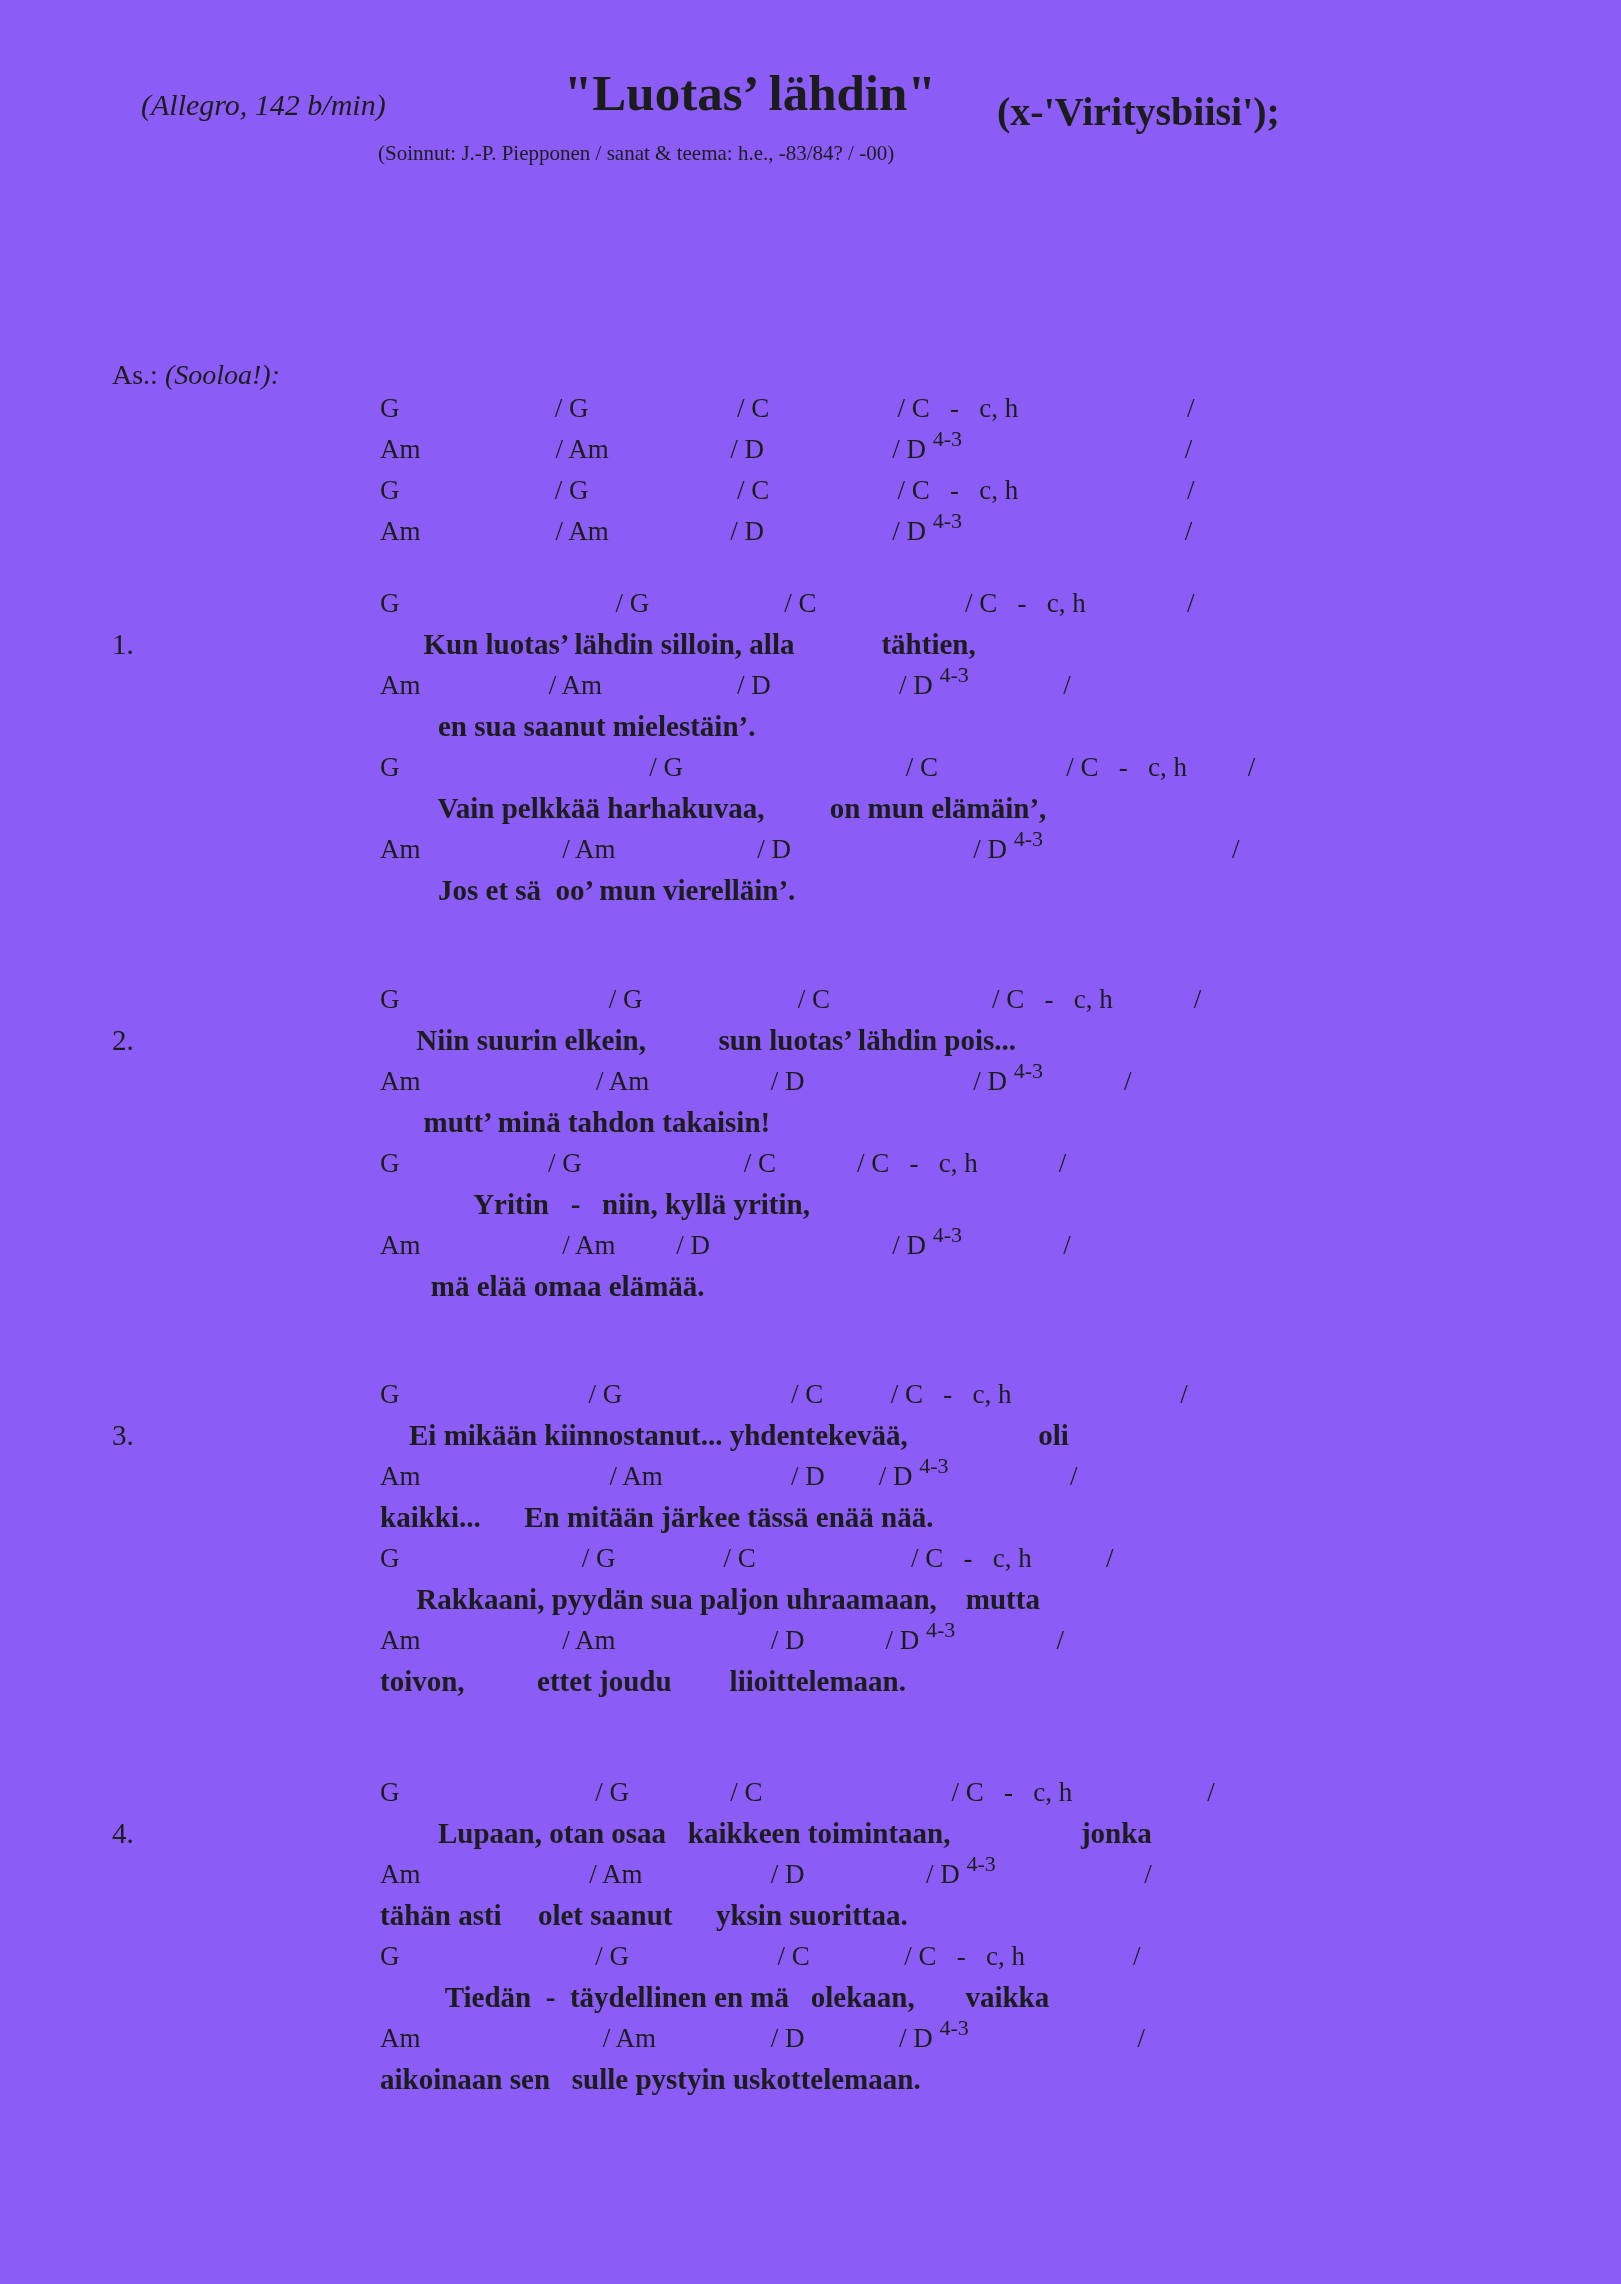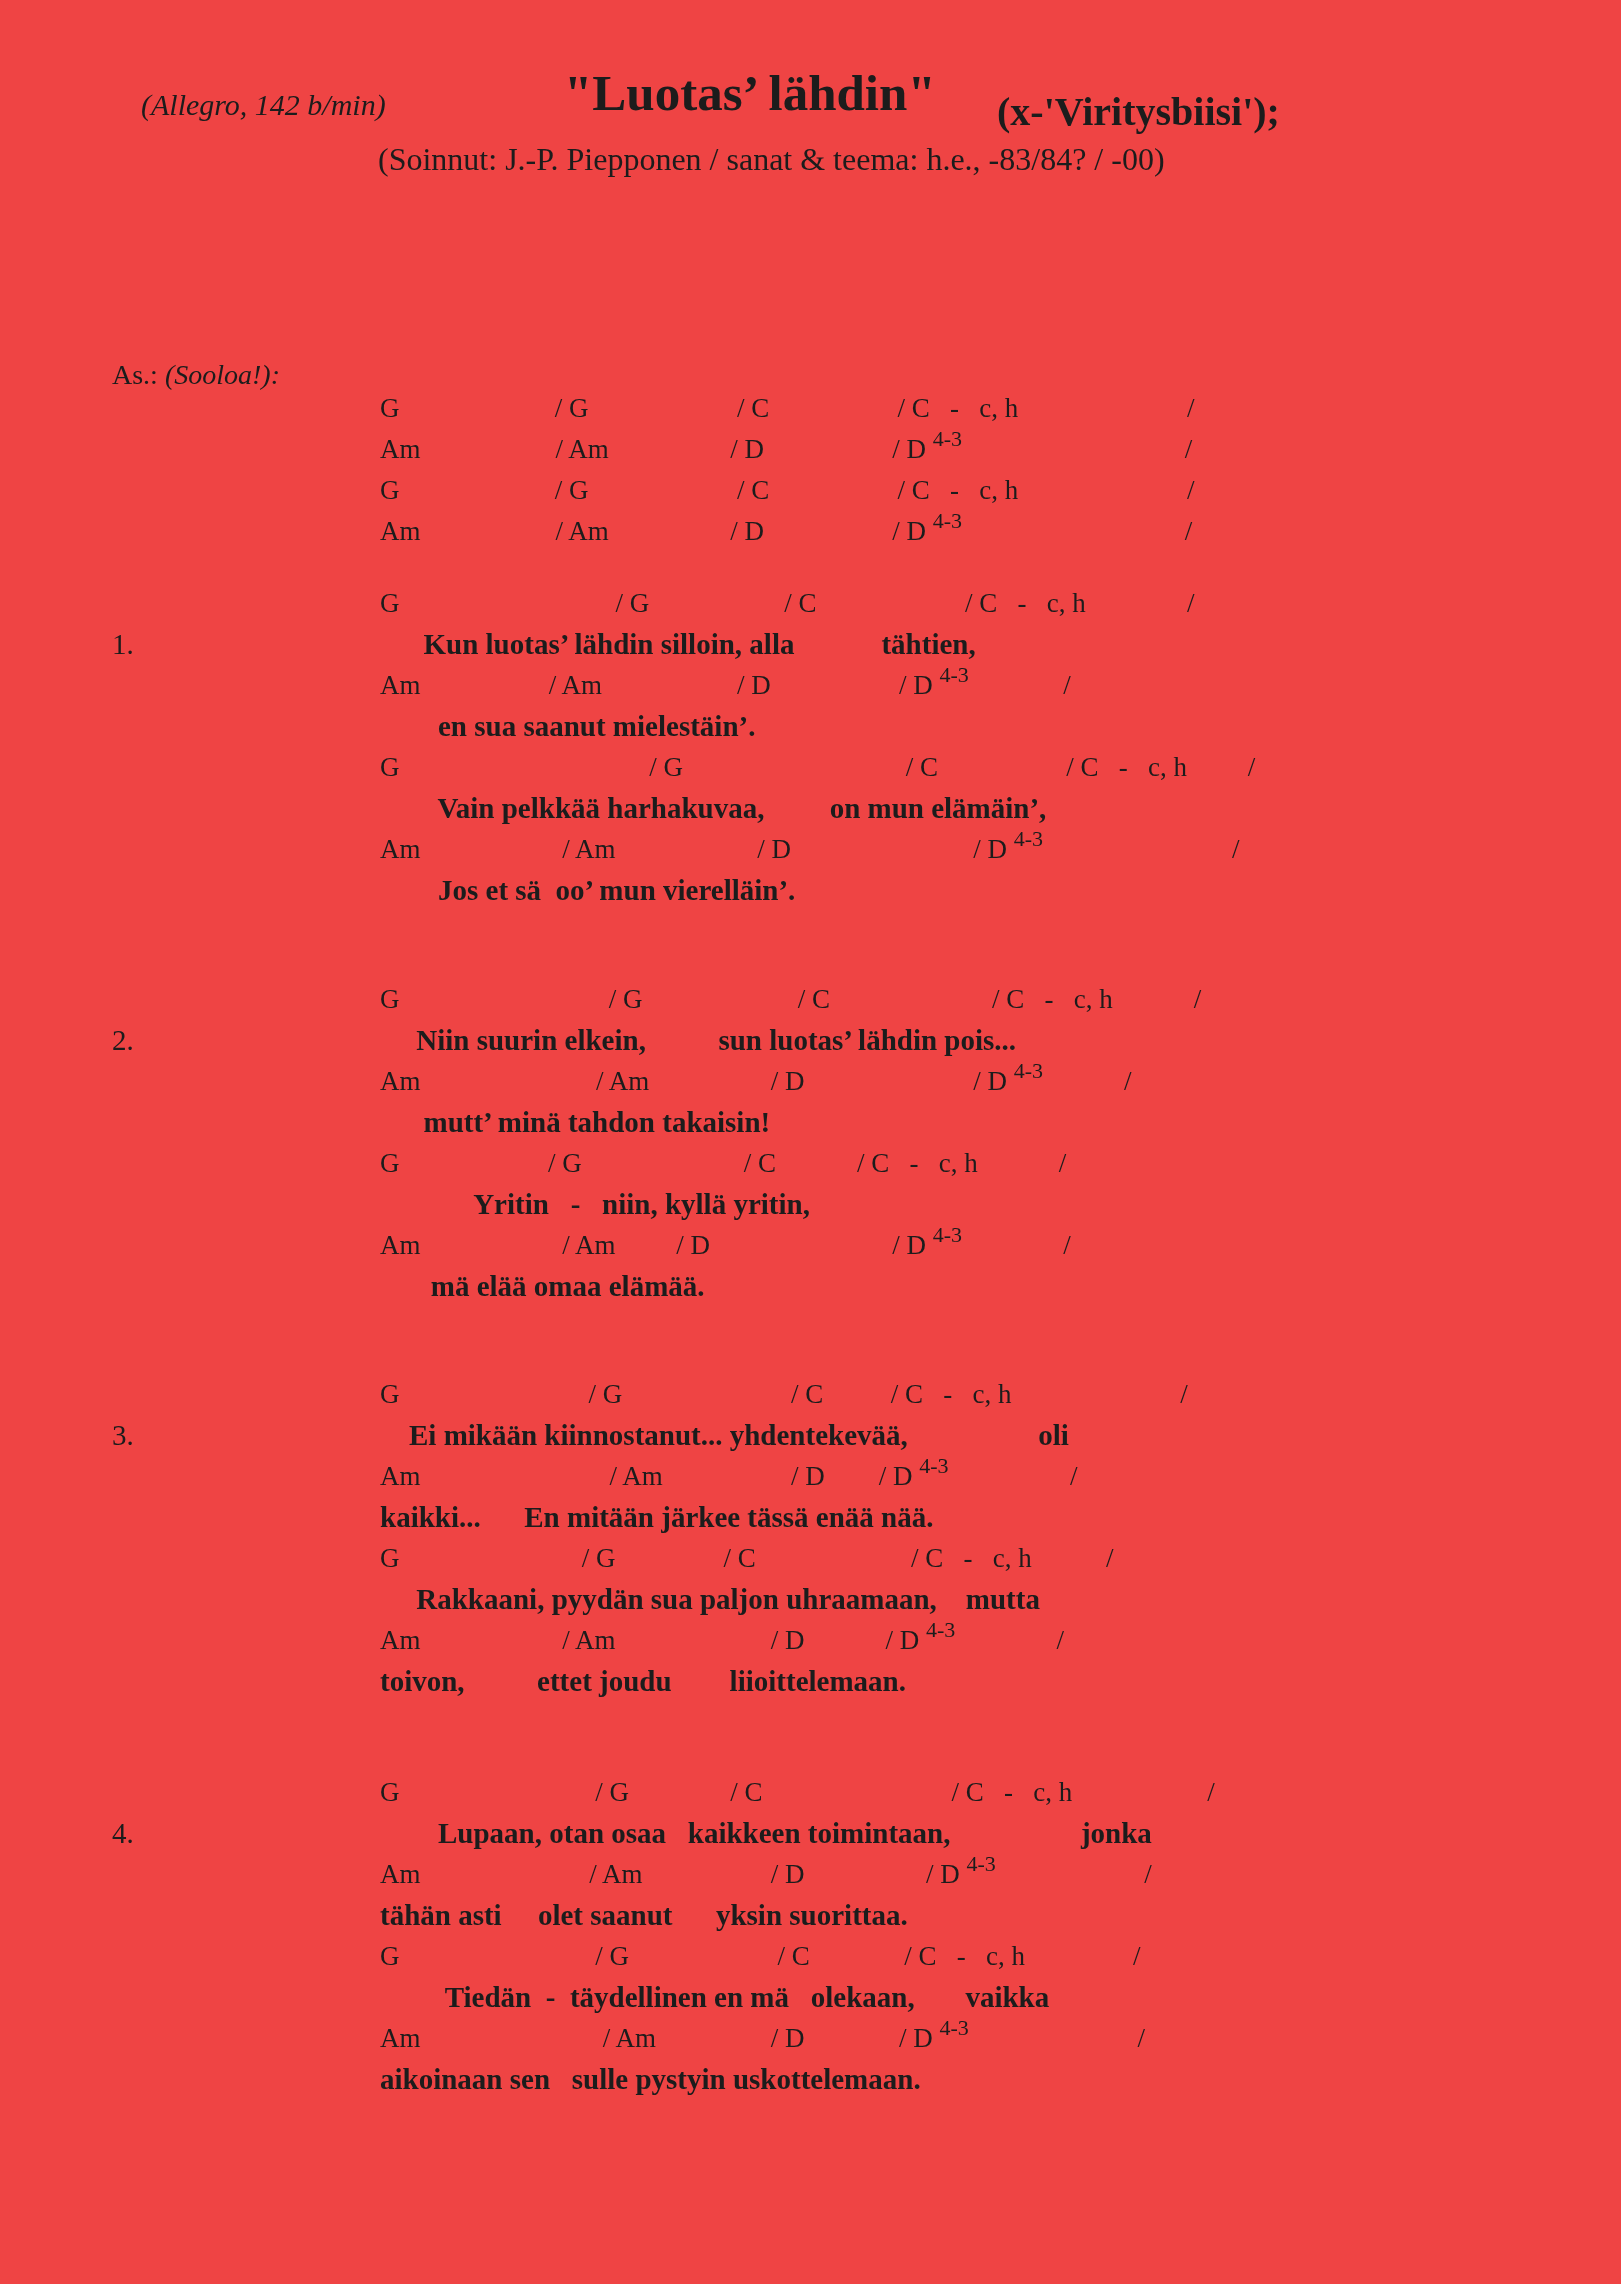--- a/index.html
+++ b/index.html
@@ -8,40 +8,40 @@
     width:1621px; height:2284px;
     background:#f7f6f1;
     color:#1c1c1c;
     font-family:"Liberation Serif","DejaVu Serif",serif;
     overflow:hidden;
   }
   
   .tempo   { position:absolute; left:141px;  top:88px; font-style:italic; font-size:30px; white-space:pre; }
   .title   { position:absolute; left:564px;  top:64px;  font-weight:bold;  font-size:51px; white-space:pre; }
   .suffix  { position:absolute; left:997px; top:88px; font-weight:bold;  font-size:40px; white-space:pre; }
-  .credits { position:absolute; left:378px;  top:141px; font-size:32px;    white-space:pre; }
+  .credits { position:absolute; left:378px;  top:141px; font-size:21px;    white-space:pre; }
   
   .block { position:absolute; left:380px; white-space:pre; }
   .line  { position:relative; height:41px; line-height:41px; font-size:27px; }
   .line.lyric { font-weight:bold; font-size:29px; }
   .line sup { font-size:22px; line-height:0; position:relative; top:-1.8px; }
   .vnum {
     position:absolute; left:-268px; top:0;
     font-weight:normal; font-size:29px;
   }
   .intro-label {
     position:absolute; left:-268px; top:14px;
     font-weight:normal; font-size:28px; line-height:41px; white-space:pre;
   }
   .intro-label .solo { font-style:italic; }
 </style>
 </head>
 <body>
 
-<div class="sheet" style="background: #ef4444; color: rgb(28, 28, 28);">
+<div class="sheet" style="background: #8b5cf6; color: rgb(28, 28, 28);">
 
   <div class="tempo">(Allegro, 142 b/min)</div>
   <div class="title">"Luotas’ lähdin"</div>
   <div class="suffix">(x-'Viritysbiisi');</div>
   <div class="credits">(Soinnut: J.-P. Piepponen / sanat &amp; teema: h.e., -83/84? / -00)</div>
 
   <div class="block" id="block-intro" style="top:340px">
     <span class="intro-label"><span>As.:</span><span class="solo"> (Sooloa!):</span></span>
   <div class="line chord">G                       / G                      / C                   / C   -   c, h                         /</div><div class="line chord">Am                    / Am                  / D                   / D <sup>4-3</sup>                                 /</div><div class="line chord">G                       / G                      / C                   / C   -   c, h                         /</div><div class="line chord">Am                    / Am                  / D                   / D <sup>4-3</sup>                                 /</div></div>
 

